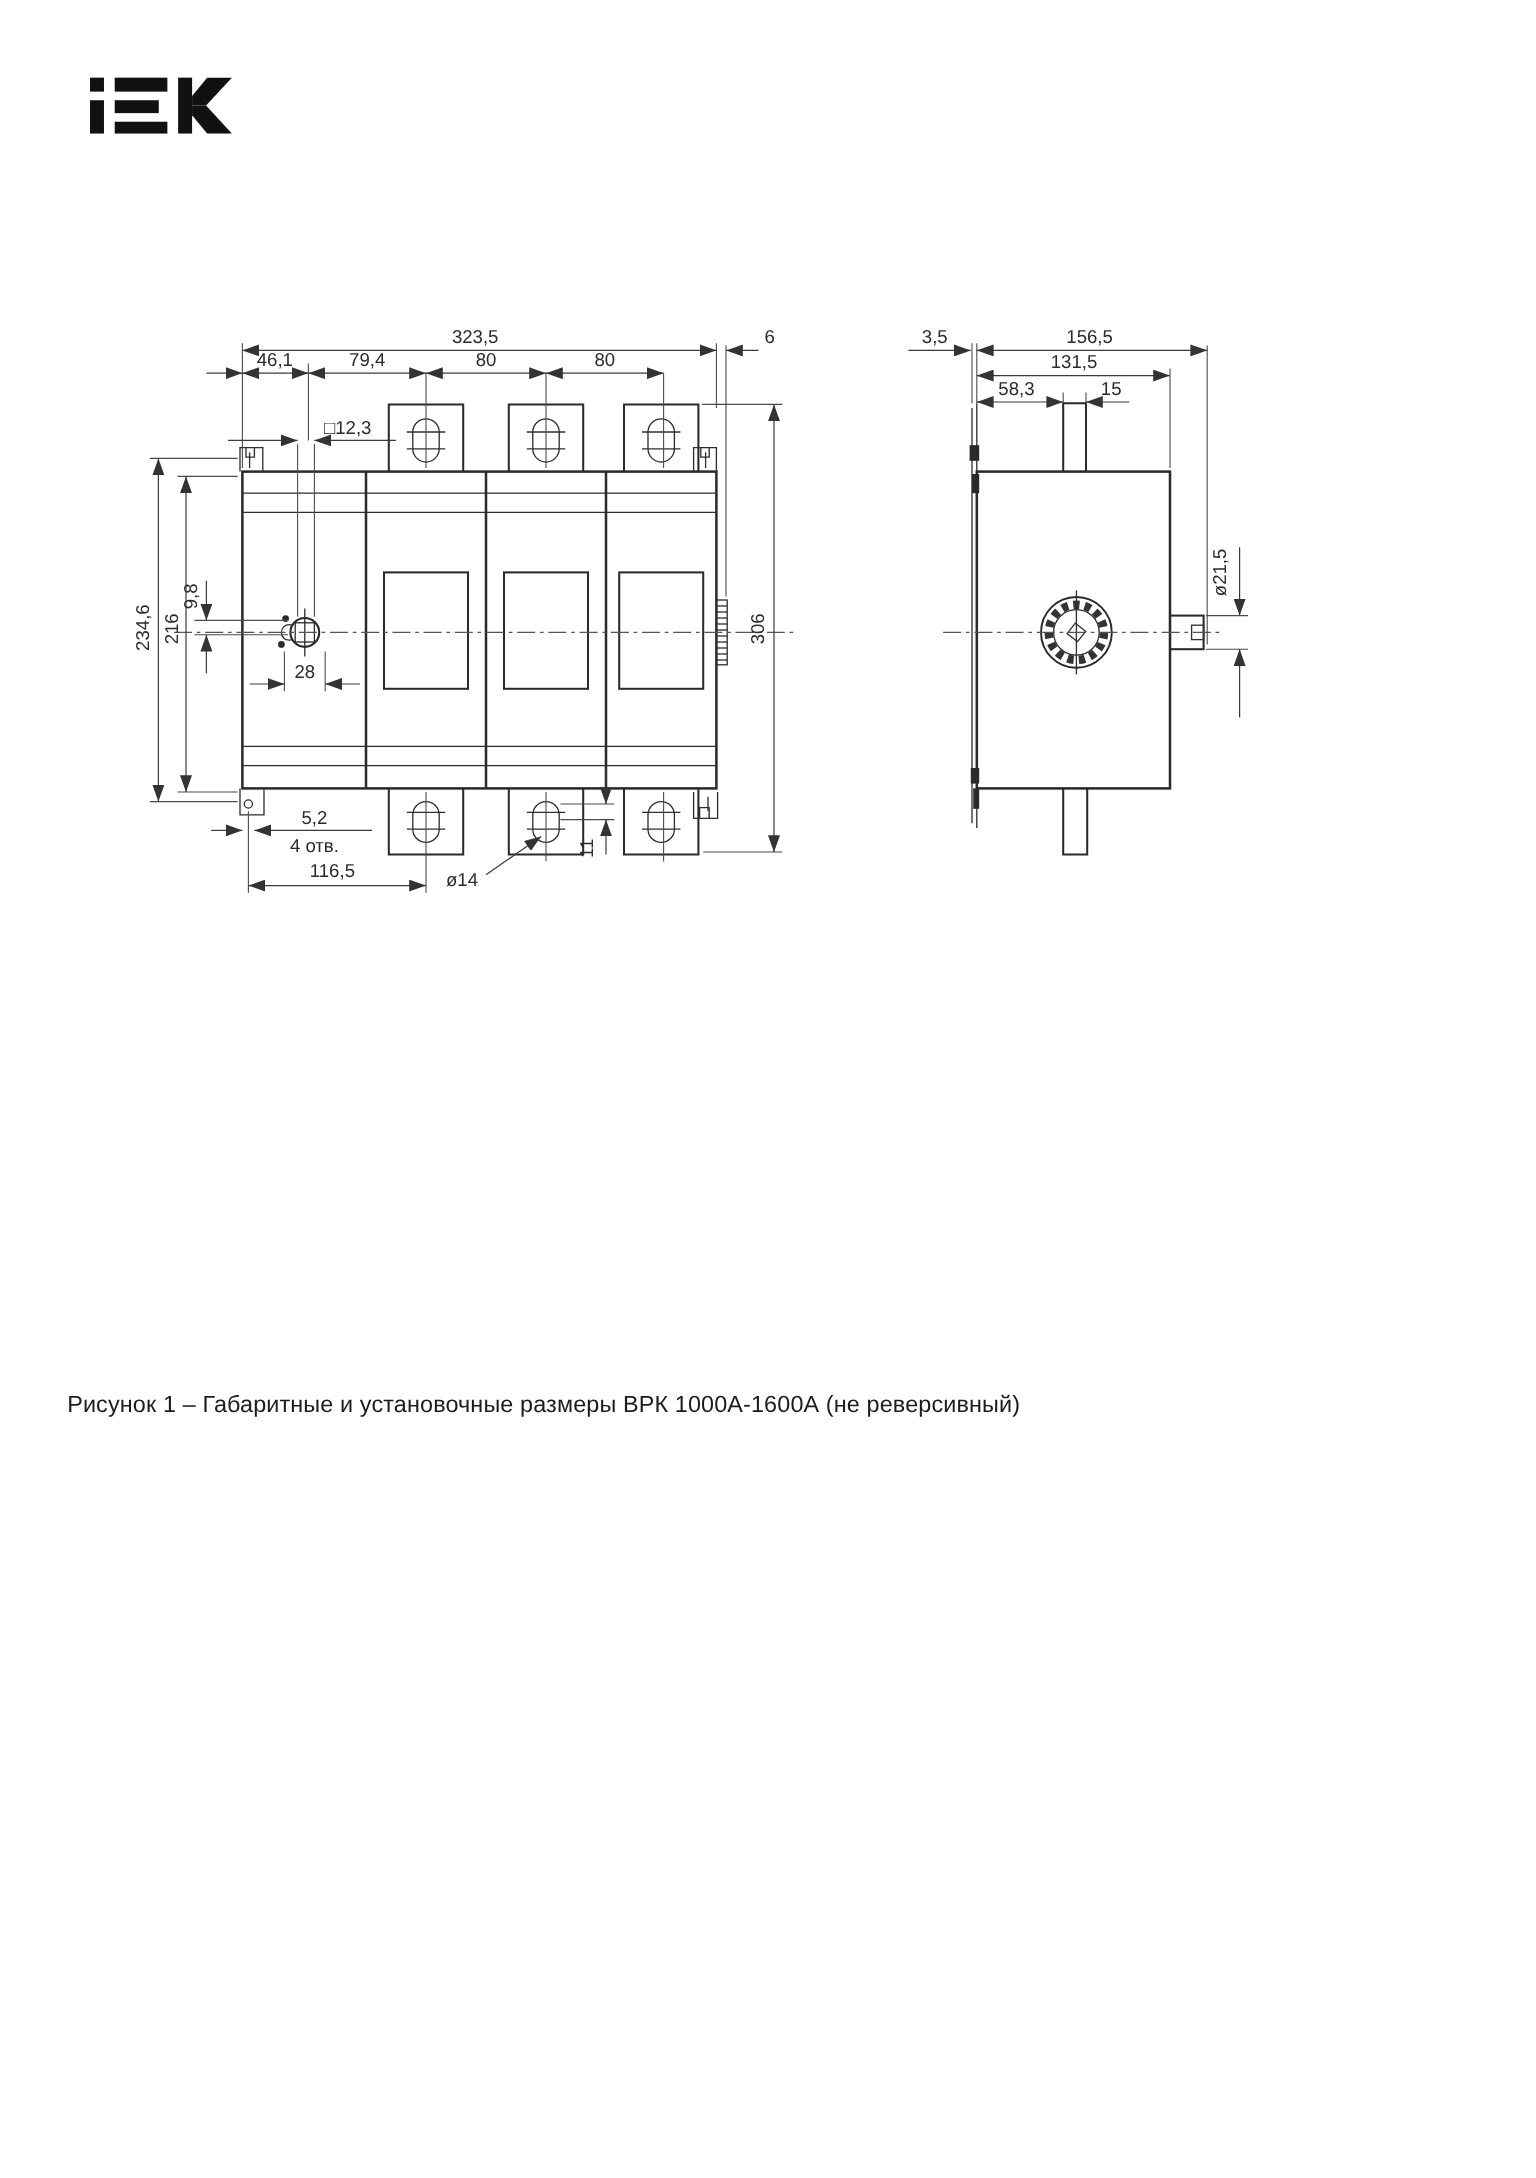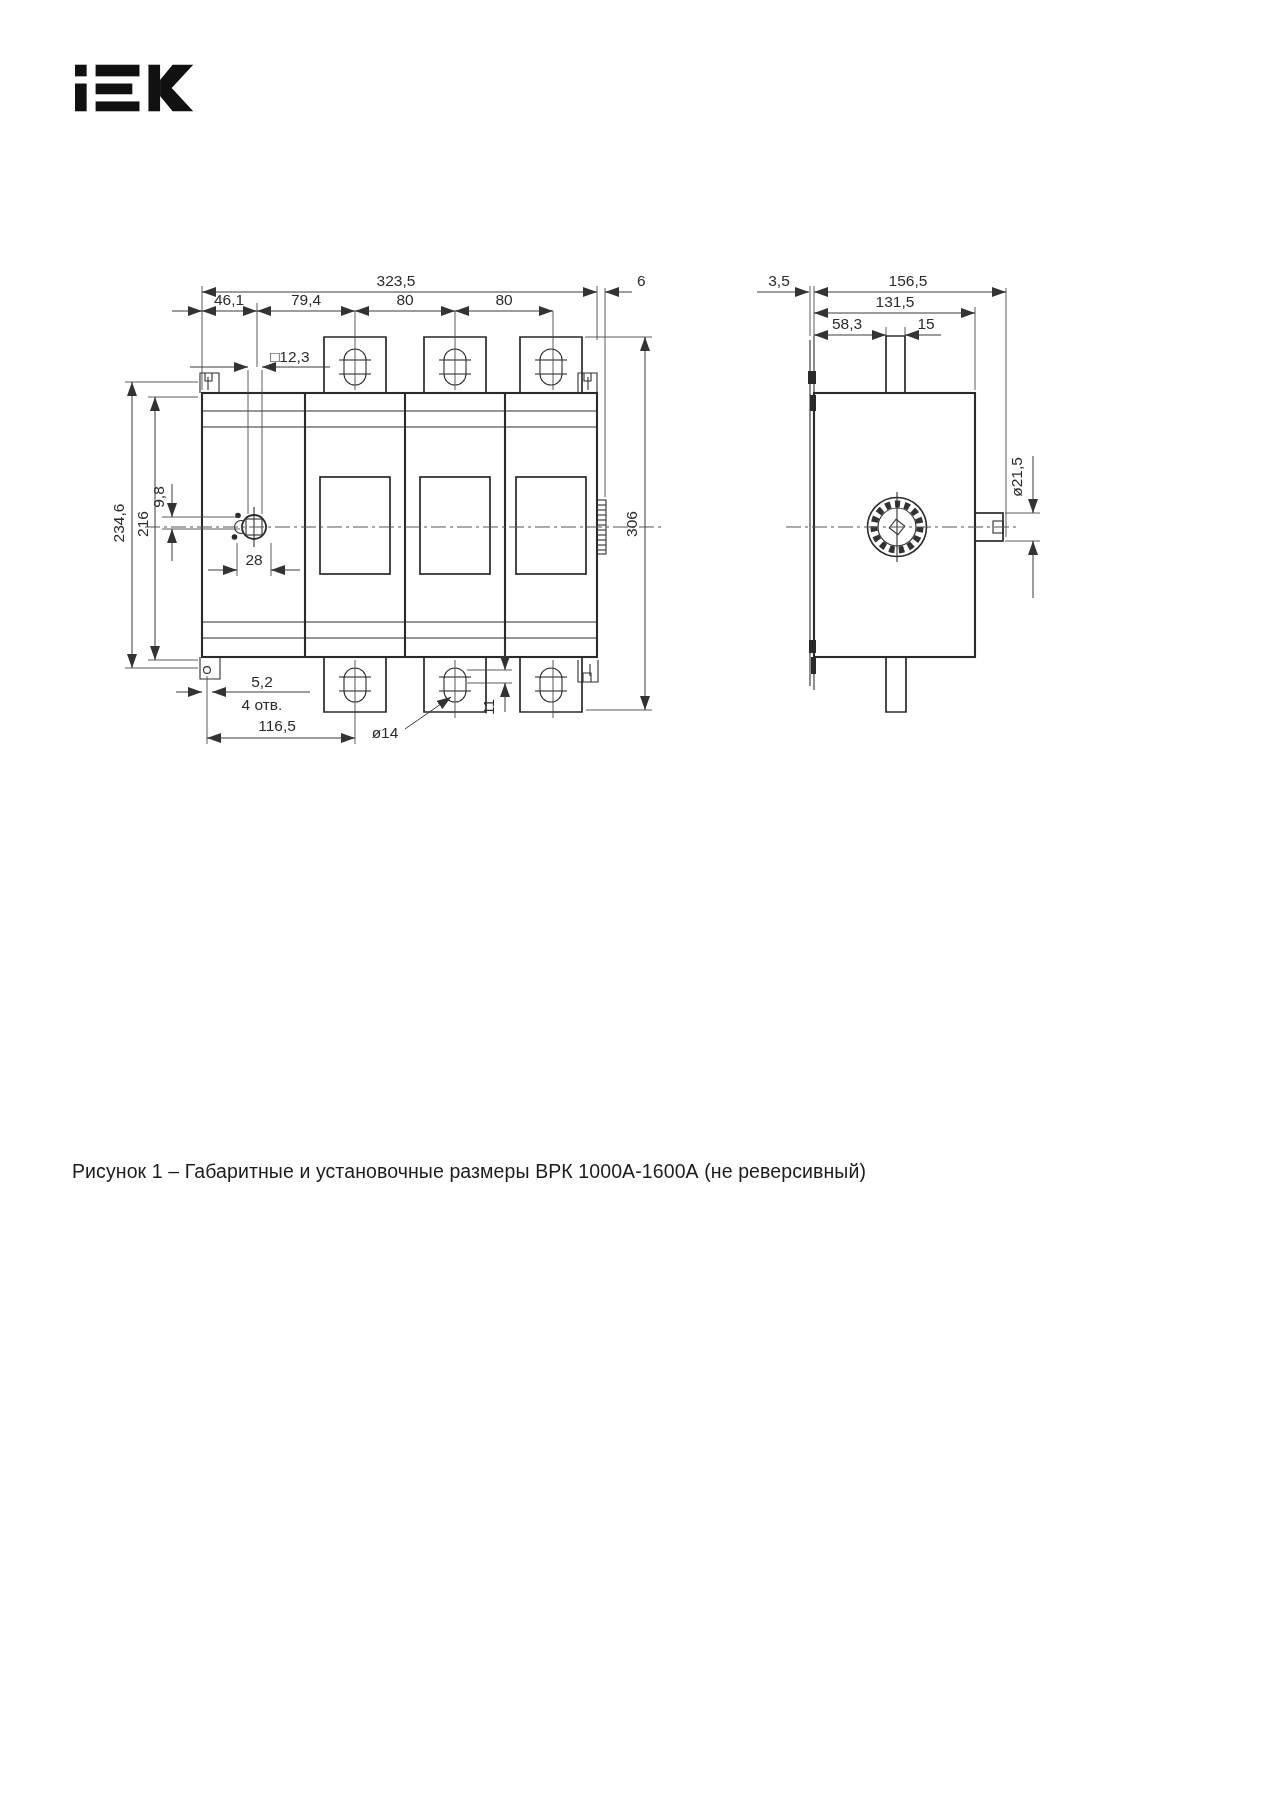--- a/index.html
+++ b/index.html
@@ -1,21 +1,21 @@
 <!DOCTYPE html>
 <html><head>
 <meta charset="utf-8">
 <style>
   html,body{margin:0;padding:0;background:#ffffff;}
   #page{position:relative;width:1280px;height:1641px;background:#fff;overflow:hidden;
         font-family:"Liberation Sans", sans-serif;}
   #logo{position:absolute;left:75px;top:62px;width:120px;height:52px;}
   .sr{position:absolute;width:1px;height:1px;overflow:hidden;clip:rect(0 0 0 0);white-space:nowrap;}
   #drawing{position:absolute;left:0;top:0;}
-  #caption{position:absolute;left:72px;top:1160px;font-size:19.5px;color:#1c1c1c;letter-spacing:.1px;}
+  #caption{position:absolute;left:56px;top:1160px;font-size:19.5px;color:#1c1c1c;letter-spacing:.1px;}
   
   .outline{stroke:#2a2a2a;stroke-width:1.7;fill:none;}
   .outline2{stroke:#2a2a2a;stroke-width:2.1;fill:none;}
   .thin{stroke:#2e2e2e;stroke-width:1.1;fill:none;}
   .ext{stroke:#4a4a4a;stroke-width:0.9;fill:none;}
   .dim{stroke:#3a3a3a;stroke-width:1;fill:none;}
   .cl{stroke:#555;stroke-width:1;fill:none;stroke-dasharray:15 4 3 4;}
   .dark{fill:#2a2a2a;stroke:none;}
   .dimtext{font-family:"Liberation Sans", sans-serif;font-size:15.5px;fill:#2b2b2b;}
   .knurl{stroke:#333;stroke-width:7;fill:none;stroke-dasharray:5.2 4.4;}

